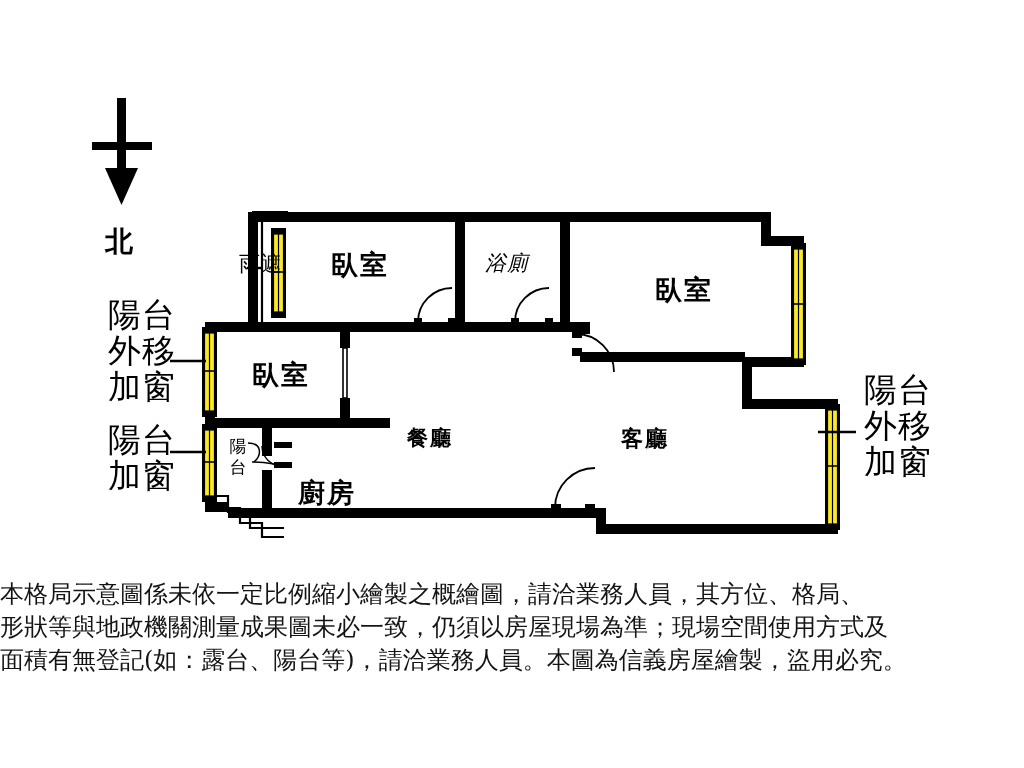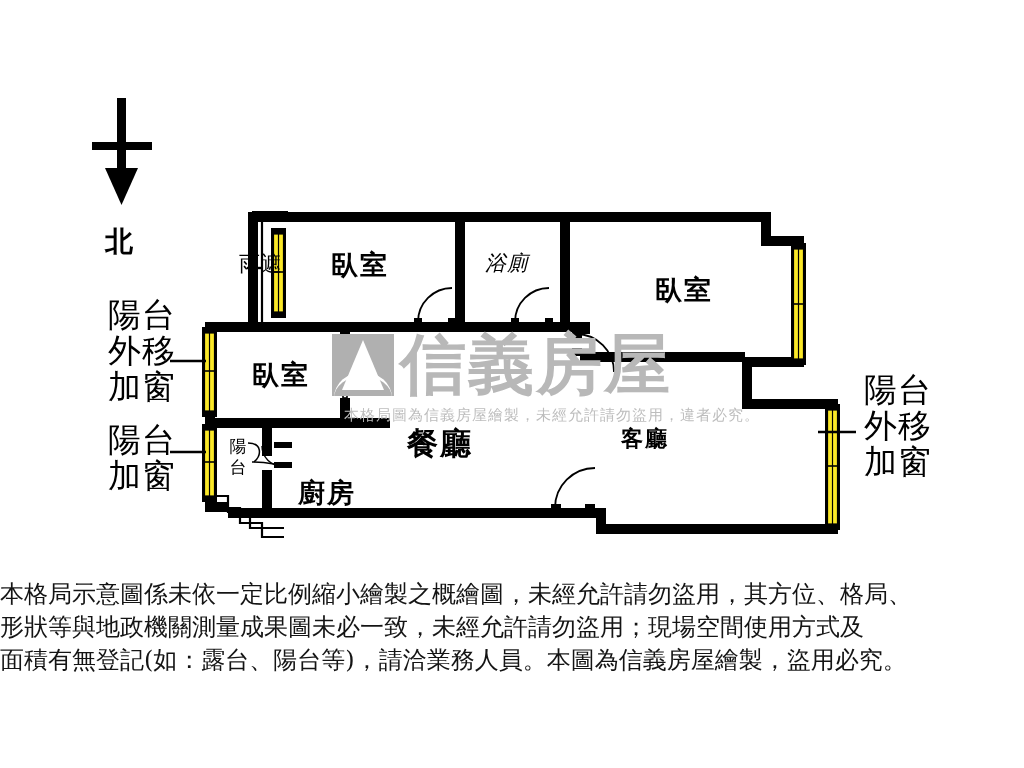--- a/index.html
+++ b/index.html
@@ -190,28 +190,20 @@
       <line x1="818" y1="432" x2="856" y2="432"></line>
       <line x1="247" y1="268" x2="262" y2="268"></line>
     </g>
 
     <g stroke="#000" stroke-width="1.5" fill="none">
       <path d="M248,443 C262,443 262,455 254,462"></path>
       <path d="M252,462 C262,462 268,463 274,464"></path>
     </g>
   </svg>
 
-  <div id="wm">
-    <div class="wm-logo">
-      <div class="wm-logo-a"></div>
-      <div class="wm-logo-b"></div>
-    </div>
-    <div class="wm-text">信義房屋</div>
-    <div class="wm-sub">本格局圖為信義房屋繪製，未經允許請勿盜用，違者必究。</div>
-  </div>
 
   <div class="lbl north" style="left:105px;top:228px;">北</div>
 
   <div class="lbl room-sm" style="left:207px;top:254px;margin-left:32px;">雨遮</div>
 
   <div class="lbl edge" style="left:108px;top:297px;text-align:left;">
     <div>陽台</div>
     <div>外移</div>
     <div>加窗</div>
   </div>
@@ -229,23 +221,23 @@
 
   <div class="lbl bal-vert" style="left:228px;top:436px;width:20px;">
     <div>陽</div>
     <div>台</div>
   </div>
 
   <div class="lbl room" style="left:331px;top:251px;">臥室</div>
   <div class="lbl room-sm" style="left:485px;top:253px;font-style:italic;">浴廁</div>
   <div class="lbl room" style="left:655px;top:276px;">臥室</div>
   <div class="lbl room" style="left:252px;top:361px;">臥室</div>
-  <div class="lbl room" style="left:407px;top:428px;font-size:31px;text-align:right;">餐廳</div>
+  <div class="lbl room" style="left:407px;top:428px;font-size:21px;text-align:right;">餐廳</div>
   <div class="lbl room" style="left:621px;top:428px;font-size:22px;">客廳</div>
   <div class="lbl room" style="left:298px;top:479px;">廚房</div>
 
   <div id="disclaimer">
-    <div>本格局示意圖係未依一定比例縮小繪製之概繪圖，未經允許請勿盜用，其方位、格局、</div>
-    <div>形狀等與地政機關測量成果圖未必一致，未經允許請勿盜用；現場空間使用方式及</div>
+    <div>本格局示意圖係未依一定比例縮小繪製之概繪圖，請洽業務人員，其方位、格局、</div>
+    <div>形狀等與地政機關測量成果圖未必一致，仍須以房屋現場為準；現場空間使用方式及</div>
     <div>面積有無登記(如：露台、陽台等)，請洽業務人員。本圖為信義房屋繪製，盜用必究。</div>
   </div>
 
 </div>
 
 </body></html>

